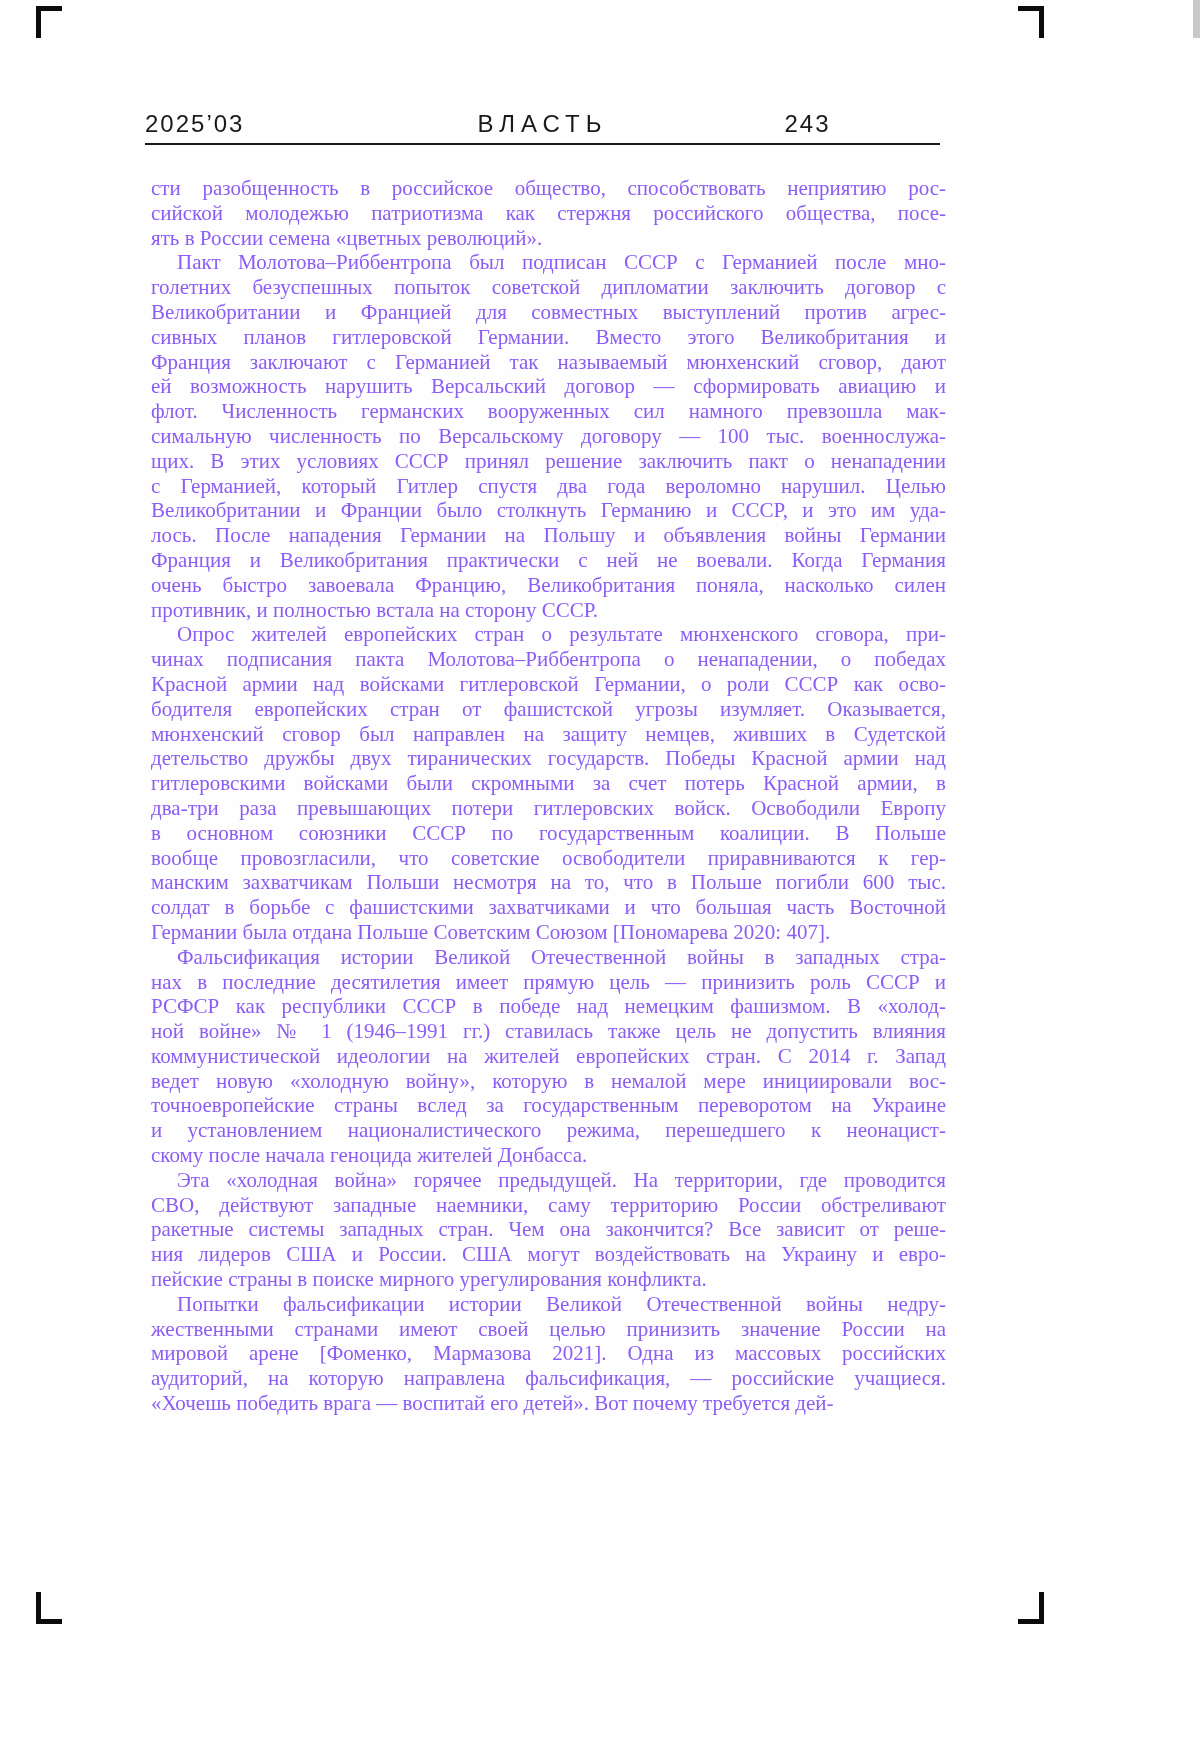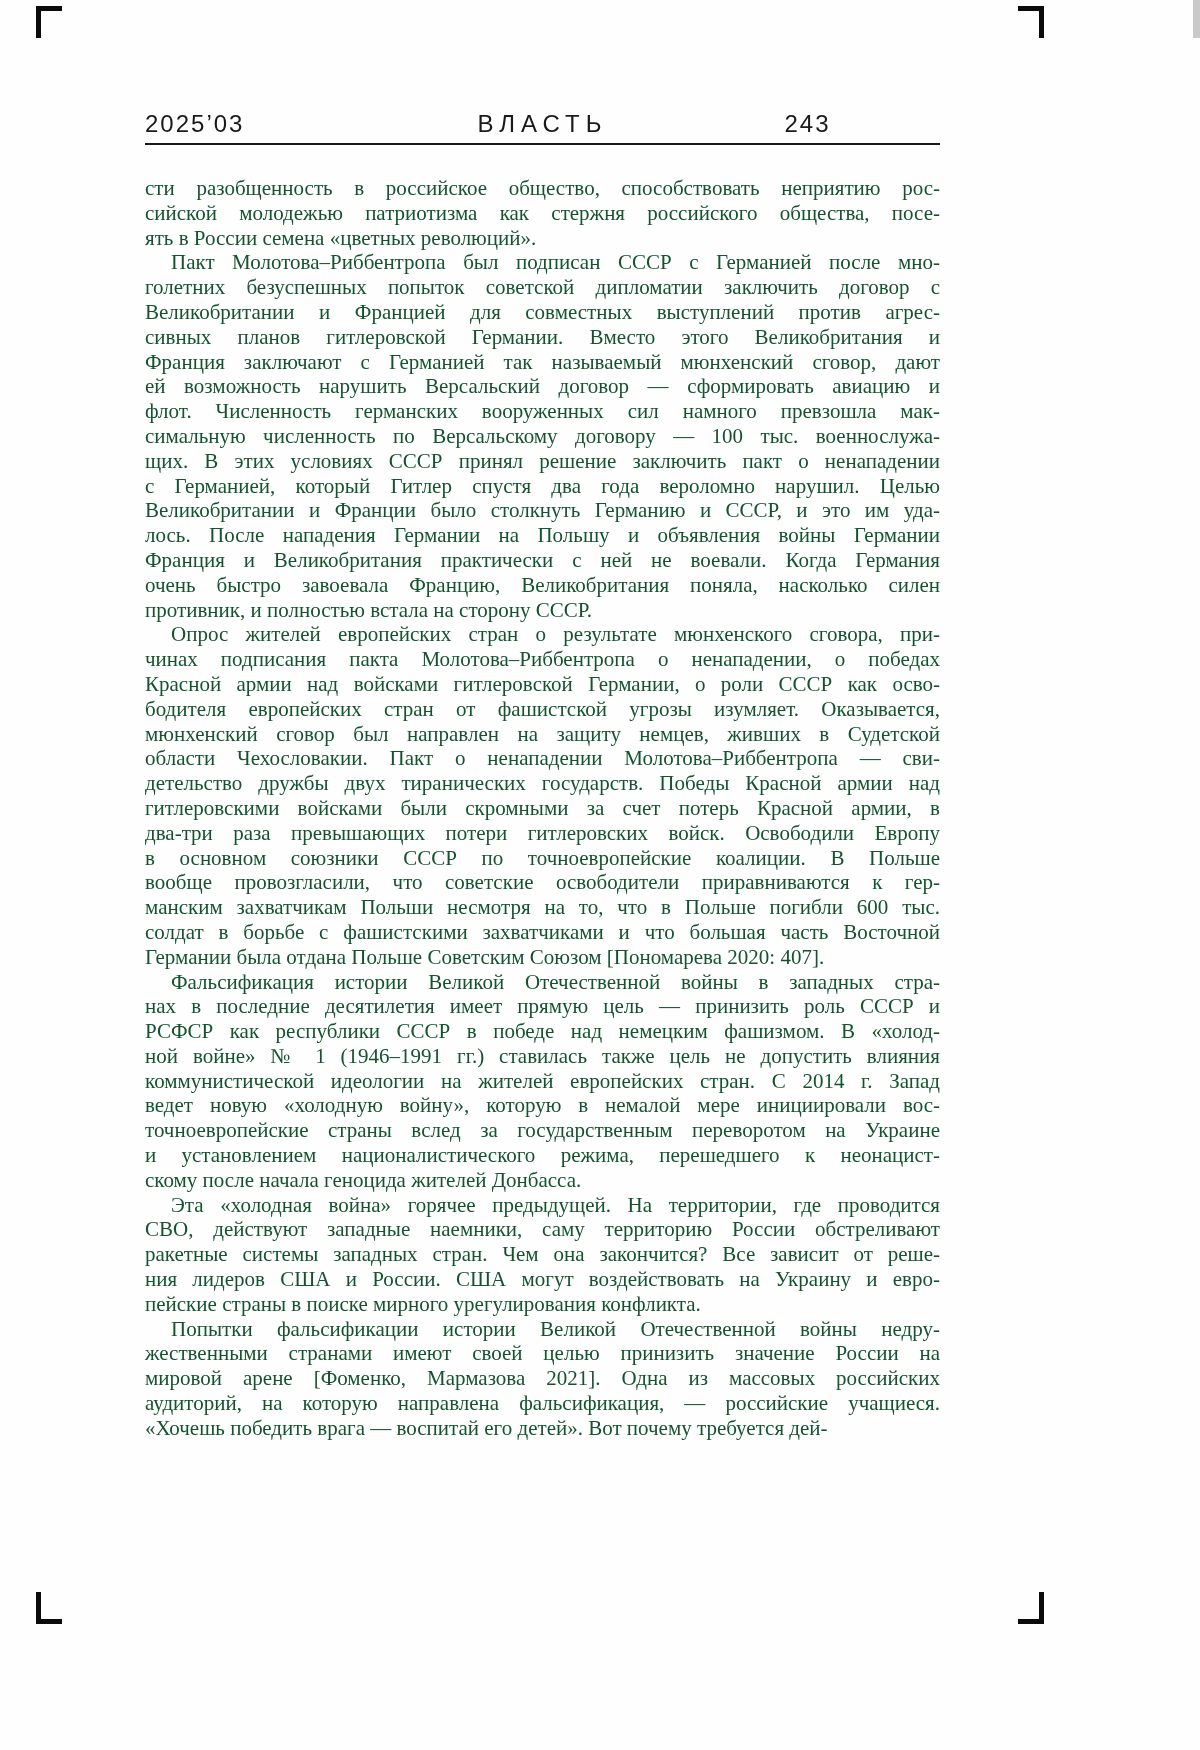--- a/index.html
+++ b/index.html
@@ -38,22 +38,22 @@
   .header .h-center { flex: 1; text-align: center; letter-spacing: 6px; }
   .header .h-right  { flex: 1; text-align: center; }
 
   .rule {
     position: absolute; left: 145px; top: 143px; width: 795px; height: 2px;
     background: #1a1a1a;
   }
 
   
   .body-text {
-    position: absolute; left: 145px; top: 176px; width: 795px;
-    font-size: 21px; line-height: 24.8px; color: #14532d;
+    position: absolute; left: 151px; top: 176px; width: 795px;
+    font-size: 21px; line-height: 24.8px; color: #8b5cf6;
   }
   .para { margin: 0; }
   .line { text-align: justify; text-align-last: justify; white-space: normal; }
   .line.last { text-align-last: left; }
   .line.indent { text-indent: 26px; }
 </style>
 </head>
 <body>
 
 <div class="page">
@@ -95,25 +95,24 @@
         <div class="line">Франция и Великобритания практически с ней не воевали. Когда Германия</div>
         <div class="line">очень быстро завоевала Францию, Великобритания поняла, насколько силен</div>
         <div class="line last">противник, и полностью встала на сторону СССР.</div>
       </div>
       <div class="para">
         <div class="line indent">Опрос жителей европейских стран о результате мюнхенского сговора, при-</div>
         <div class="line">чинах подписания пакта Молотова–Риббентропа о ненападении, о победах</div>
         <div class="line">Красной армии над войсками гитлеровской Германии, о роли СССР как осво-</div>
         <div class="line">бодителя европейских стран от фашистской угрозы изумляет. Оказывается,</div>
         <div class="line">мюнхенский сговор был направлен на защиту немцев, живших в Судетской</div>
-        <div class="line">области Чехословакии. Пакт о ненападении Молотова–Риббентропа — сви-</div>
         <div class="line">детельство дружбы двух тиранических государств. Победы Красной армии над</div>
         <div class="line">гитлеровскими войсками были скромными за счет потерь Красной армии, в</div>
         <div class="line">два-три раза превышающих потери гитлеровских войск. Освободили Европу</div>
-        <div class="line">в основном союзники СССР по точноевропейские коалиции. В Польше</div>
+        <div class="line">в основном союзники СССР по государственным коалиции. В Польше</div>
         <div class="line">вообще провозгласили, что советские освободители приравниваются к гер-</div>
         <div class="line">манским захватчикам Польши несмотря на то, что в Польше погибли 600 тыс.</div>
         <div class="line">солдат в борьбе с фашистскими захватчиками и что большая часть Восточной</div>
         <div class="line last">Германии была отдана Польше Советским Союзом [Пономарева 2020: 407].</div>
       </div>
       <div class="para">
         <div class="line indent">Фальсификация истории Великой Отечественной войны в западных стра-</div>
         <div class="line">нах в последние десятилетия имеет прямую цель — принизить роль СССР и</div>
         <div class="line">РСФСР как республики СССР в победе над немецким фашизмом. В «холод-</div>
         <div class="line">ной войне» № 1 (1946–1991 гг.) ставилась также цель не допустить влияния</div>

